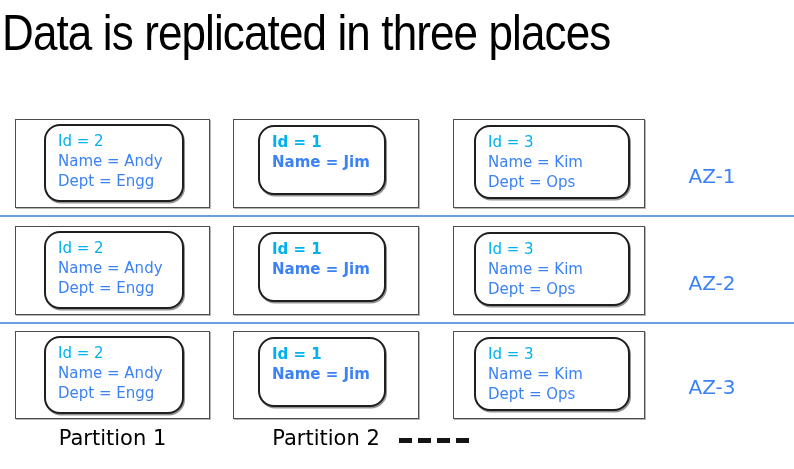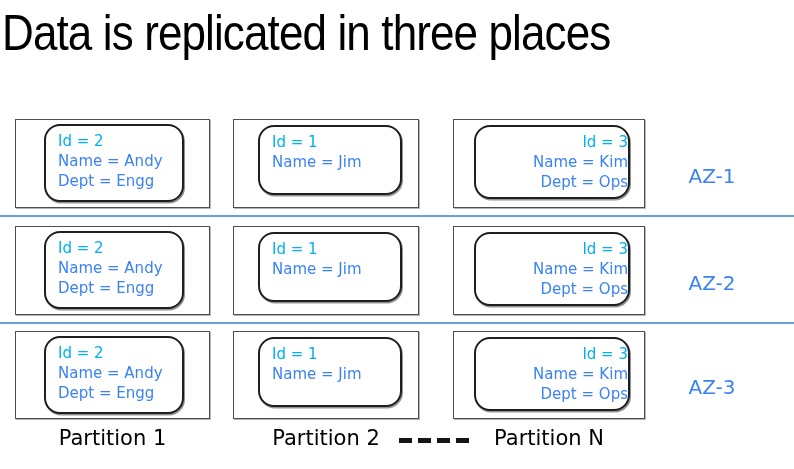--- a/index.html
+++ b/index.html
@@ -13,22 +13,22 @@
   .r1{top:226px;height:89px}
   .r2{top:331px;height:88px}
   .obox{position:absolute;top:0;height:100%;box-sizing:border-box;
         border:1.5px solid #4d4d4d;background:#fff;box-shadow:1px 1px 0 rgba(90,90,90,0.45);}
   .c0{left:15px;width:195px}
   .c1{left:233px;width:186px}
   .c2{left:453px;width:192px}
   .card{box-sizing:border-box;border:2px solid #1f1f1f;border-radius:16px;background:#fff;
         box-shadow:1px 1.5px 0 rgba(40,40,40,0.5);padding:5px 0 0 12px;}
   .card0{margin:4px 0 0 28px;width:140px;height:78px;}
-  .card1{margin:5px 0 0 24px;width:144px;height:70px;}
-  .card2{margin:5px 4px 0 20px;width:156px;height:74px;text-align:right;}
+  .card1{margin:5px 0 0 24px;width:128px;height:70px;font-weight:bold;}
+  .card2{margin:5px 4px 0 20px;width:156px;height:74px;}
   .rline{font-size:15px;line-height:20px;white-space:nowrap;color:#3b82f6;}
   .rline.id{color:var(--id-color,#00B0F0);}
   .azlabel{position:absolute;left:662px;top:50%;width:100px;text-align:center;
            font-size:20px;color:#3b82f6;}
   .sep{position:absolute;left:0;width:794px;height:2px;background:var(--sep-color,#6CA0DC);}
   .sep1{top:215px}
   .sep2{top:322px}
   .plabel{position:absolute;top:426px;text-align:center;font-size:21px;color:#000;}
   .p0{left:15px;width:195px}
   .p1{left:233px;width:186px}
@@ -122,15 +122,14 @@
   <div class="sep sep2"></div>
 
   <div class="plabel p0">Partition 1</div>
   <div class="plabel p1">Partition 2</div>
   <div class="dashes">
     <span class="dash"></span>
     <span class="dash"></span>
     <span class="dash"></span>
     <span class="dash"></span>
   </div>
-  <div class="plabel pN">Partition N</div>
 
 </div>
 
 </body></html>

